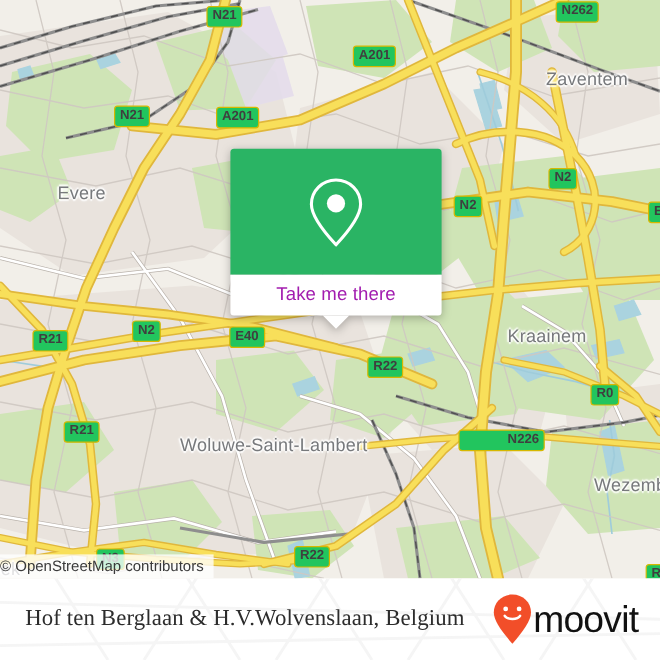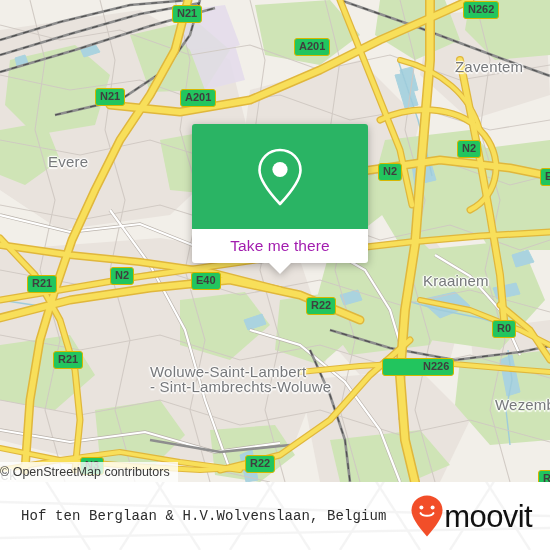--- a/index.html
+++ b/index.html
@@ -149,22 +149,22 @@
     width: 100%;
     height: 100%;
     display: flex;
     align-items: center;
     justify-content: space-between;
     padding: 0 18px 0 21px;
     box-sizing: border-box;
   }
   #footer-title {
     color: #2c2c2c;
-    font-family: Liberation Mono, monospace;
-    font-size: 14px;
+    font-family: Liberation Serif, serif;
+    font-size: 19px;
     letter-spacing: 0.1px;
     white-space: nowrap;
   }
   #brand {
     display: flex;
     align-items: center;
     gap: 0;
   }
   #brand-text {
     color: #111111;
@@ -363,21 +363,20 @@
 
     <div>
       <div class="place-label" style="left:48px;  top:153px;">Evere</div>
       <div class="place-label" style="left:455px; top:58px;">Zaventem</div>
       <div class="place-label" style="left:423px; top:244px;margin-top:28px;">Kraainem</div>
       <div class="place-label" style="left:495px; top:396px;">Wezembeek</div>
       <div class="place-label" style="left:-8px;  top:466px;">eek</div>
 
       <div class="place-label two-line" style="left:150px; top:364px;">
         <div>Woluwe-Saint-Lambert</div>
-        <div>- Sint-Lambrechts-Woluwe</div>
       </div>
     </div>
 
     <div>
       <div class="shield" style="left:172px; top:5px;">N21</div>
       <div class="shield" style="left:294px; top:38px;">A201</div>
       <div class="shield" style="left:463px; top:1px;">N262</div>
       <div class="shield" style="left:95px;  top:88px;">N21</div>
       <div class="shield" style="left:180px; top:89px;">A201</div>
       <div class="shield" style="left:378px; top:163px;">N2</div>

